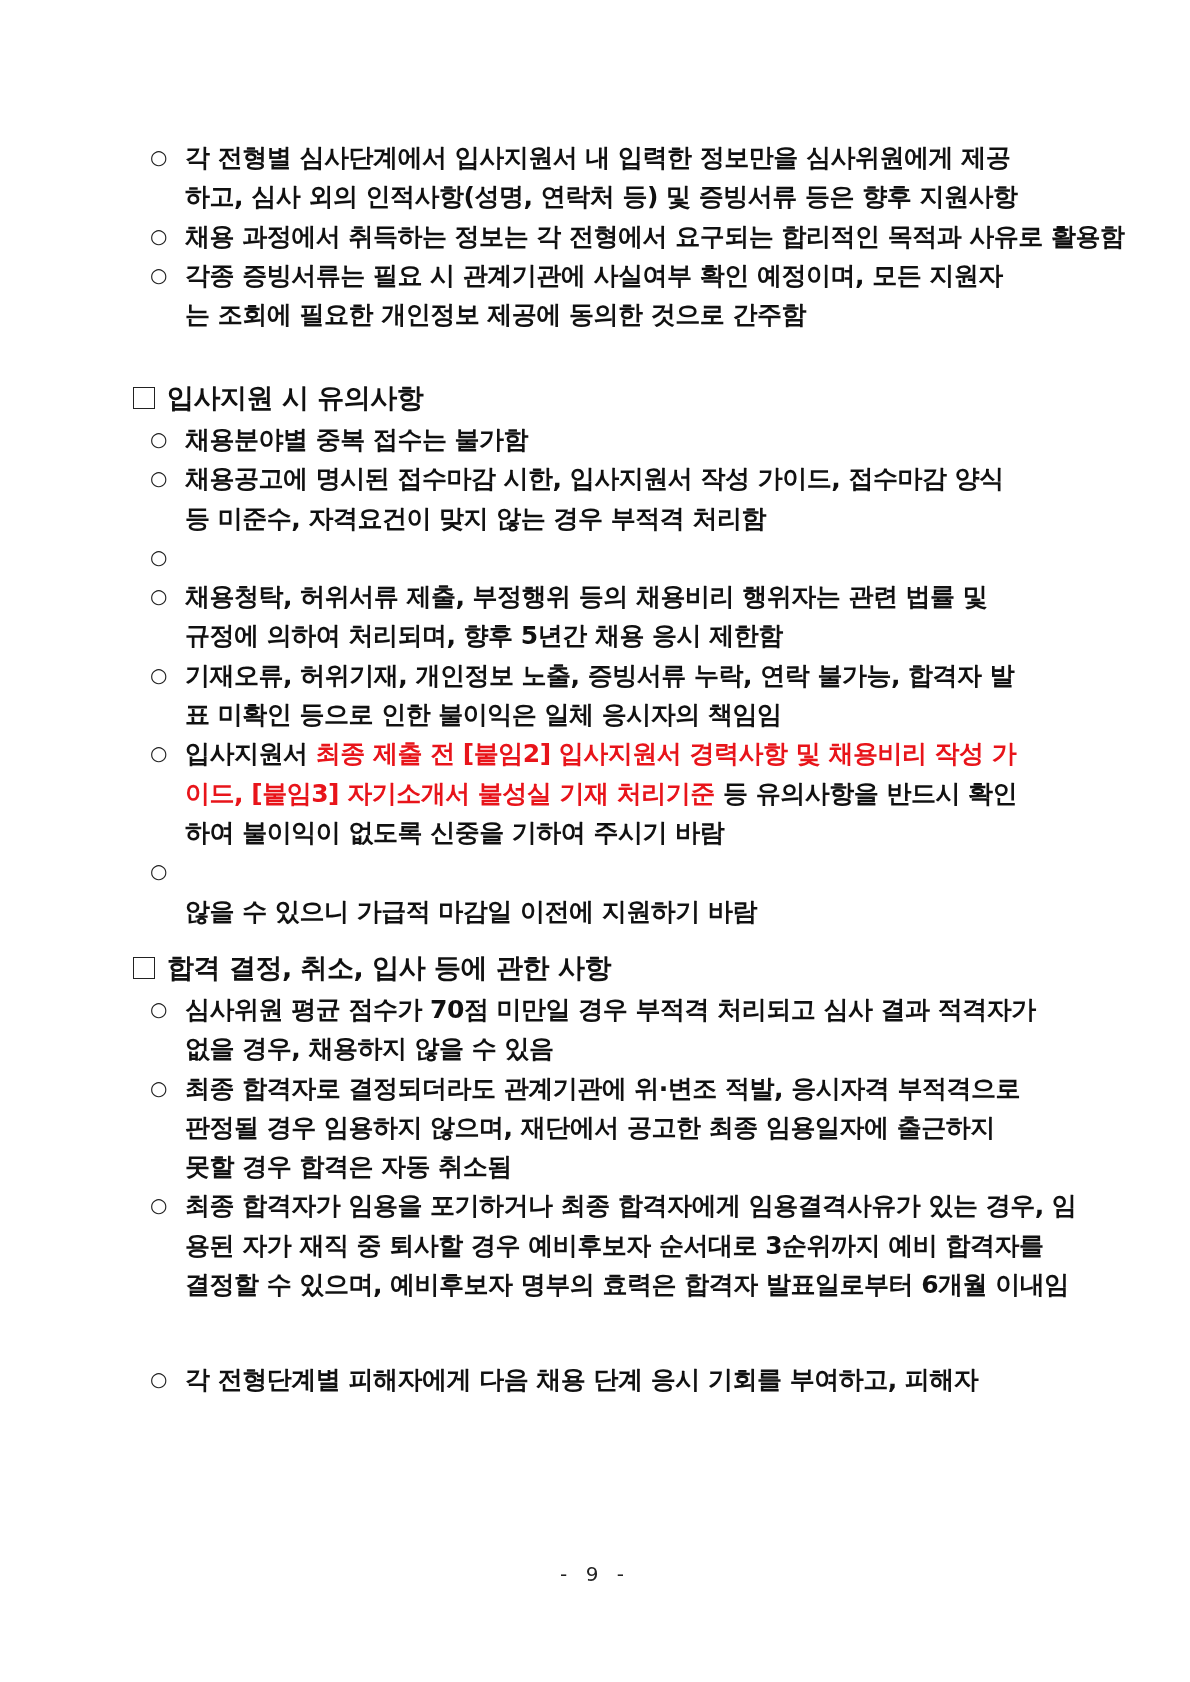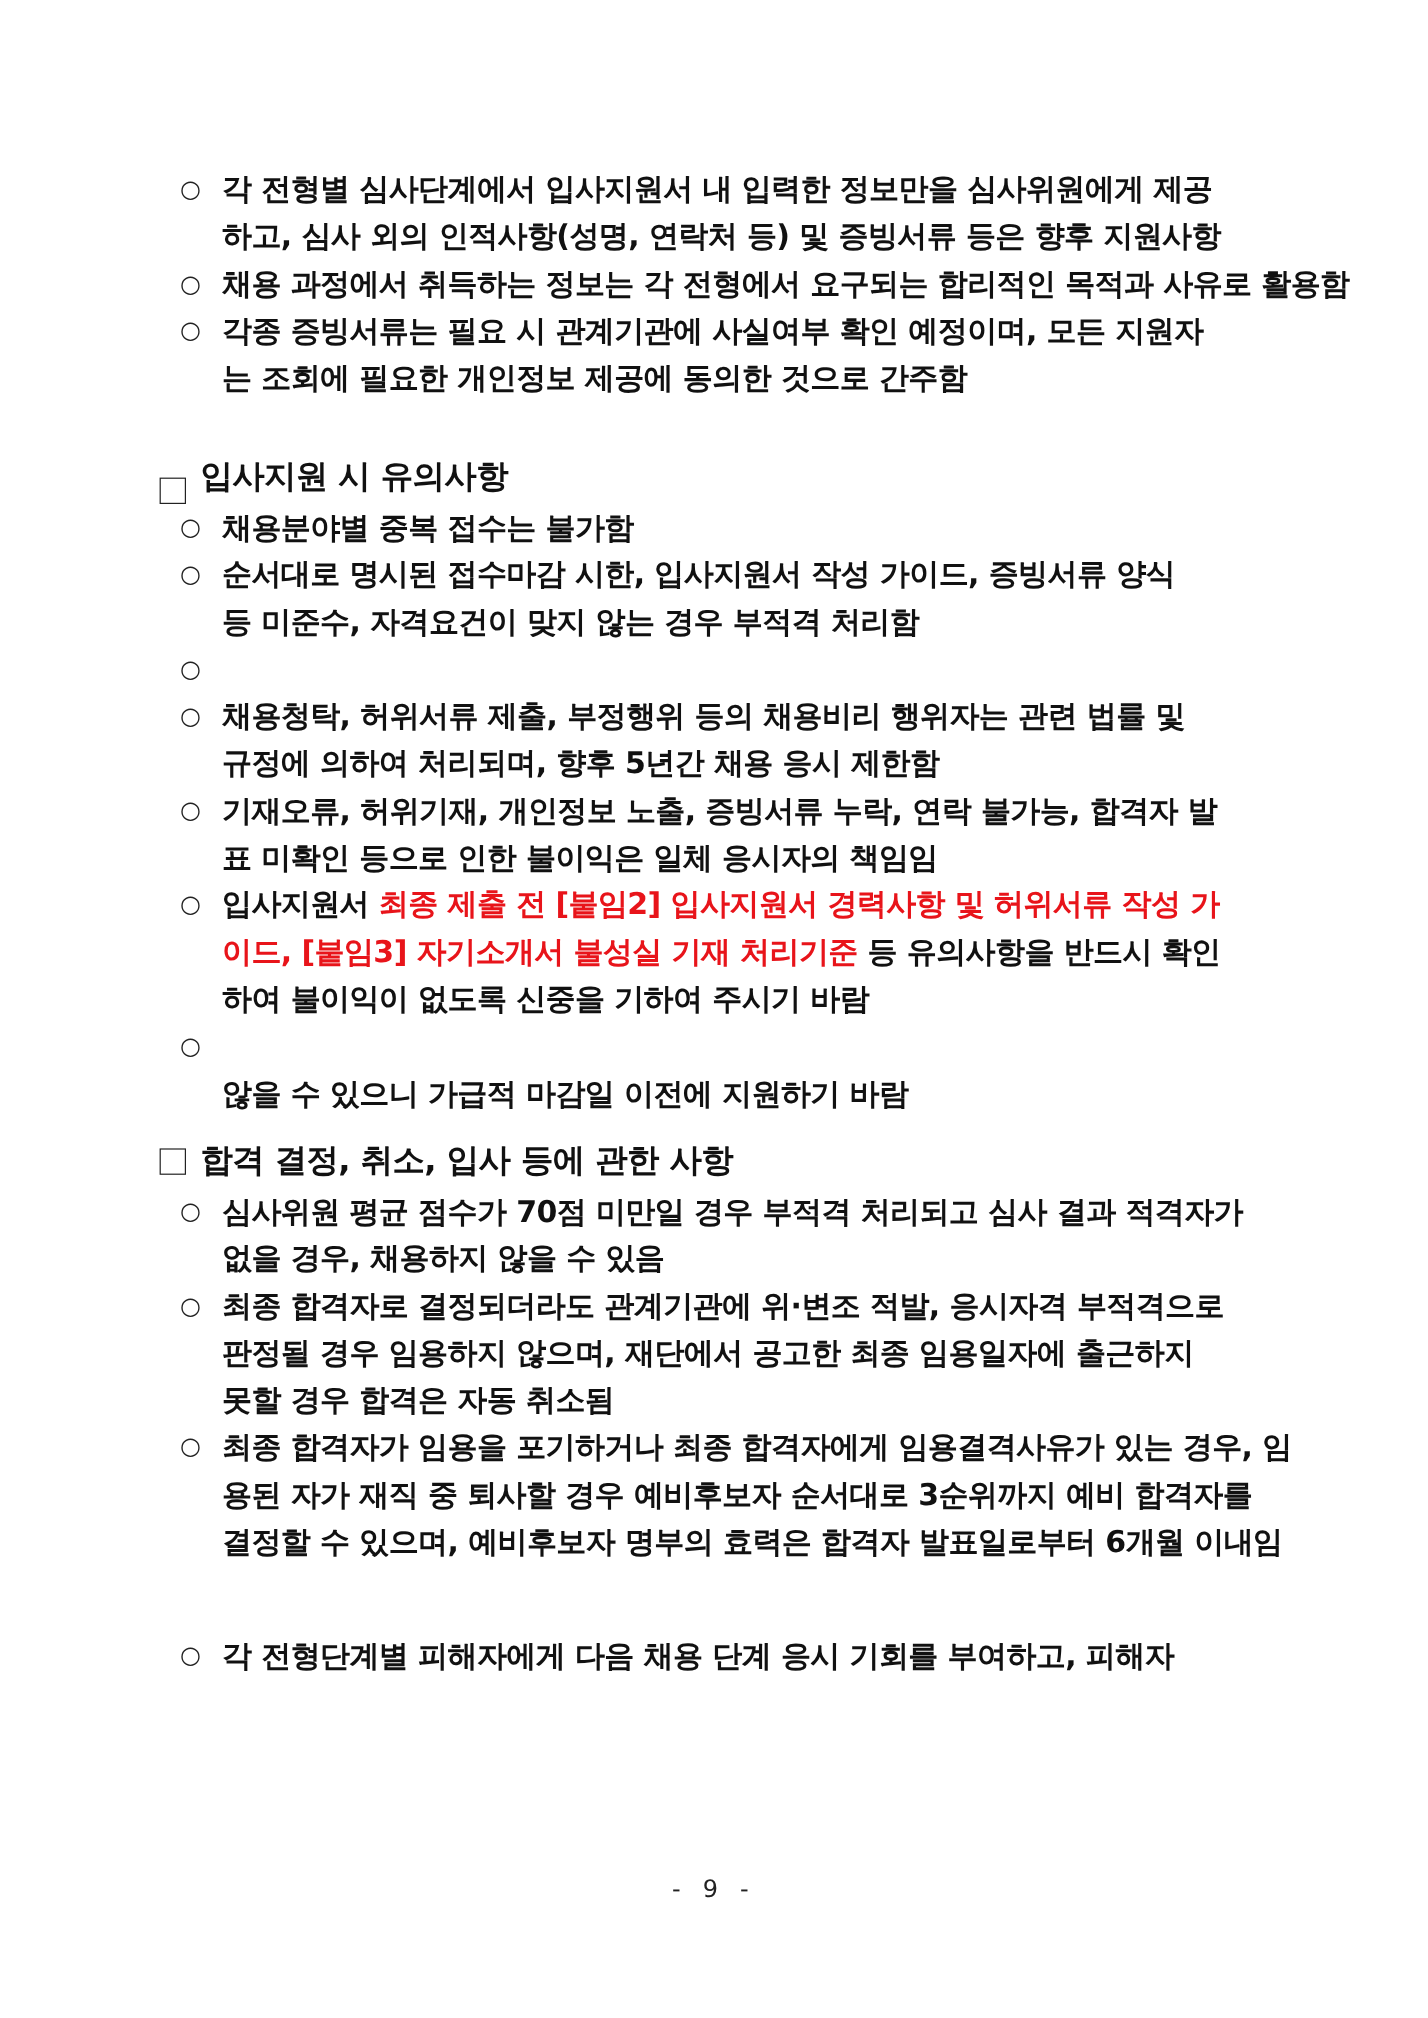--- a/index.html
+++ b/index.html
@@ -31,45 +31,45 @@
         <div class="line cont" style="height: 39.3px; line-height: 39.3px;"><span class="seg-n">하고, 심사 외의 </span><span class="seg-b">인적사항(성명, 연락처 등) 및 증빙서류 등은</span><span class="seg-n"> 향후 지원사항</span></div>
       </div>
       <div>
         <div class="line first" style="height: 39.3px; line-height: 39.3px;"><span class="bmark">○</span><span class="seg-b">채용 과정에서 취득하는 정보</span><span class="seg-n">는 </span><span class="seg-b">각 전형에서 요구되는 합리적인 목적과 사유로 활용함</span></div>
       </div>
       <div>
         <div class="line first" style="height: 39.3px; line-height: 39.3px;"><span class="bmark">○</span><span class="seg-b">각종 증빙서류는 필요 시 관계기관에 사실여부 확인 예정</span><span class="seg-n">이며, 모든 지원자</span></div>
         <div class="line cont" style="height: 39.3px; line-height: 39.3px;"><span class="seg-n">는 조회에 필요한 </span><span class="seg-b">개인정보 제공에 동의한 것으로 간주</span><span class="seg-n">함</span></div>
       </div>
     </div>
-    <div class="heading" style="top: 376px; align-items: flex-end;">
+    <div class="heading" style="top: 376px;">
       <span class="checkbox"></span>
       <span>입사지원 시 유의사항</span>
     </div>
     <div class="bullet-block" style="top: 420px;">
       <div>
         <div class="line first" style="height: 39.3px; line-height: 39.3px;"><span class="bmark">○</span><span class="seg-n">채용분야별 중복 접수는 불가함</span></div>
       </div>
       <div>
-        <div class="line first" style="height: 39.3px; line-height: 39.3px;"><span class="bmark">○</span><span class="seg-n">순서대로 명시된 접수마감 시한, 입사지원서 작성 가이드, 증빙서류 양식</span></div>
+        <div class="line first" style="height: 39.3px; line-height: 39.3px;"><span class="bmark">○</span><span class="seg-n">채용공고에 명시된 접수마감 시한, 입사지원서 작성 가이드, 접수마감 양식</span></div>
         <div class="line cont" style="height: 39.3px; line-height: 39.3px;"><span class="seg-n">등 미준수, 자격요건이 맞지 않는 경우 부적격 처리함</span></div>
       </div>
       <div>
         <div class="line first" style="height: 39.3px; line-height: 39.3px;"><span class="bmark">○</span></div>
       </div>
       <div>
         <div class="line first" style="height: 39.3px; line-height: 39.3px;"><span class="bmark">○</span><span class="seg-n">채용청탁, 허위서류 제출, 부정행위 등의 채용비리 행위자는 관련 법률 및</span></div>
         <div class="line cont" style="height: 39.3px; line-height: 39.3px;"><span class="seg-n">규정에 의하여 처리되며, 향후 5년간 채용 응시 제한함</span></div>
       </div>
       <div>
         <div class="line first" style="height: 39.3px; line-height: 39.3px;"><span class="bmark">○</span><span class="seg-b">기재오류, 허위기재, 개인정보 노출, 증빙서류 누락, 연락 불가능, 합격자 발</span></div>
         <div class="line cont" style="height: 39.3px; line-height: 39.3px;"><span class="seg-b">표 미확인</span><span class="seg-n"> 등으로 인한 불이익은 일체 응시자의 책임임</span></div>
       </div>
       <div>
-        <div class="line first" style="height: 39.3px; line-height: 39.3px;"><span class="bmark">○</span><span class="seg-n">입사지원서 </span><span class="seg-r">최종 제출 전 [붙임2] 입사지원서 경력사항 및 허위서류 작성 가</span></div>
+        <div class="line first" style="height: 39.3px; line-height: 39.3px;"><span class="bmark">○</span><span class="seg-n">입사지원서 </span><span class="seg-r">최종 제출 전 [붙임2] 입사지원서 경력사항 및 채용비리 작성 가</span></div>
         <div class="line cont" style="height: 39.3px; line-height: 39.3px;"><span class="seg-r">이드, [붙임3] 자기소개서 불성실 기재 처리기준</span><span class="seg-n"> 등 유의사항을 반드시 확인</span></div>
         <div class="line cont" style="height: 39.3px; line-height: 39.3px;"><span class="seg-n">하여 </span><span class="seg-b">불이익이 없도록 신중</span><span class="seg-n">을 기하여 주시기 바람</span></div>
       </div>
       <div>
         <div class="line first" style="height: 39.3px; line-height: 39.3px;"><span class="bmark">○</span></div>
         <div class="line cont" style="height: 39.3px; line-height: 39.3px;"><span class="seg-b">않을 수</span><span class="seg-n"> 있으니 </span><span class="seg-b">가급적 마감일 이전에 지원하기 바람</span></div>
       </div>
     </div>
     <div class="heading" style="top: 946px;">
       <span class="checkbox"></span>

